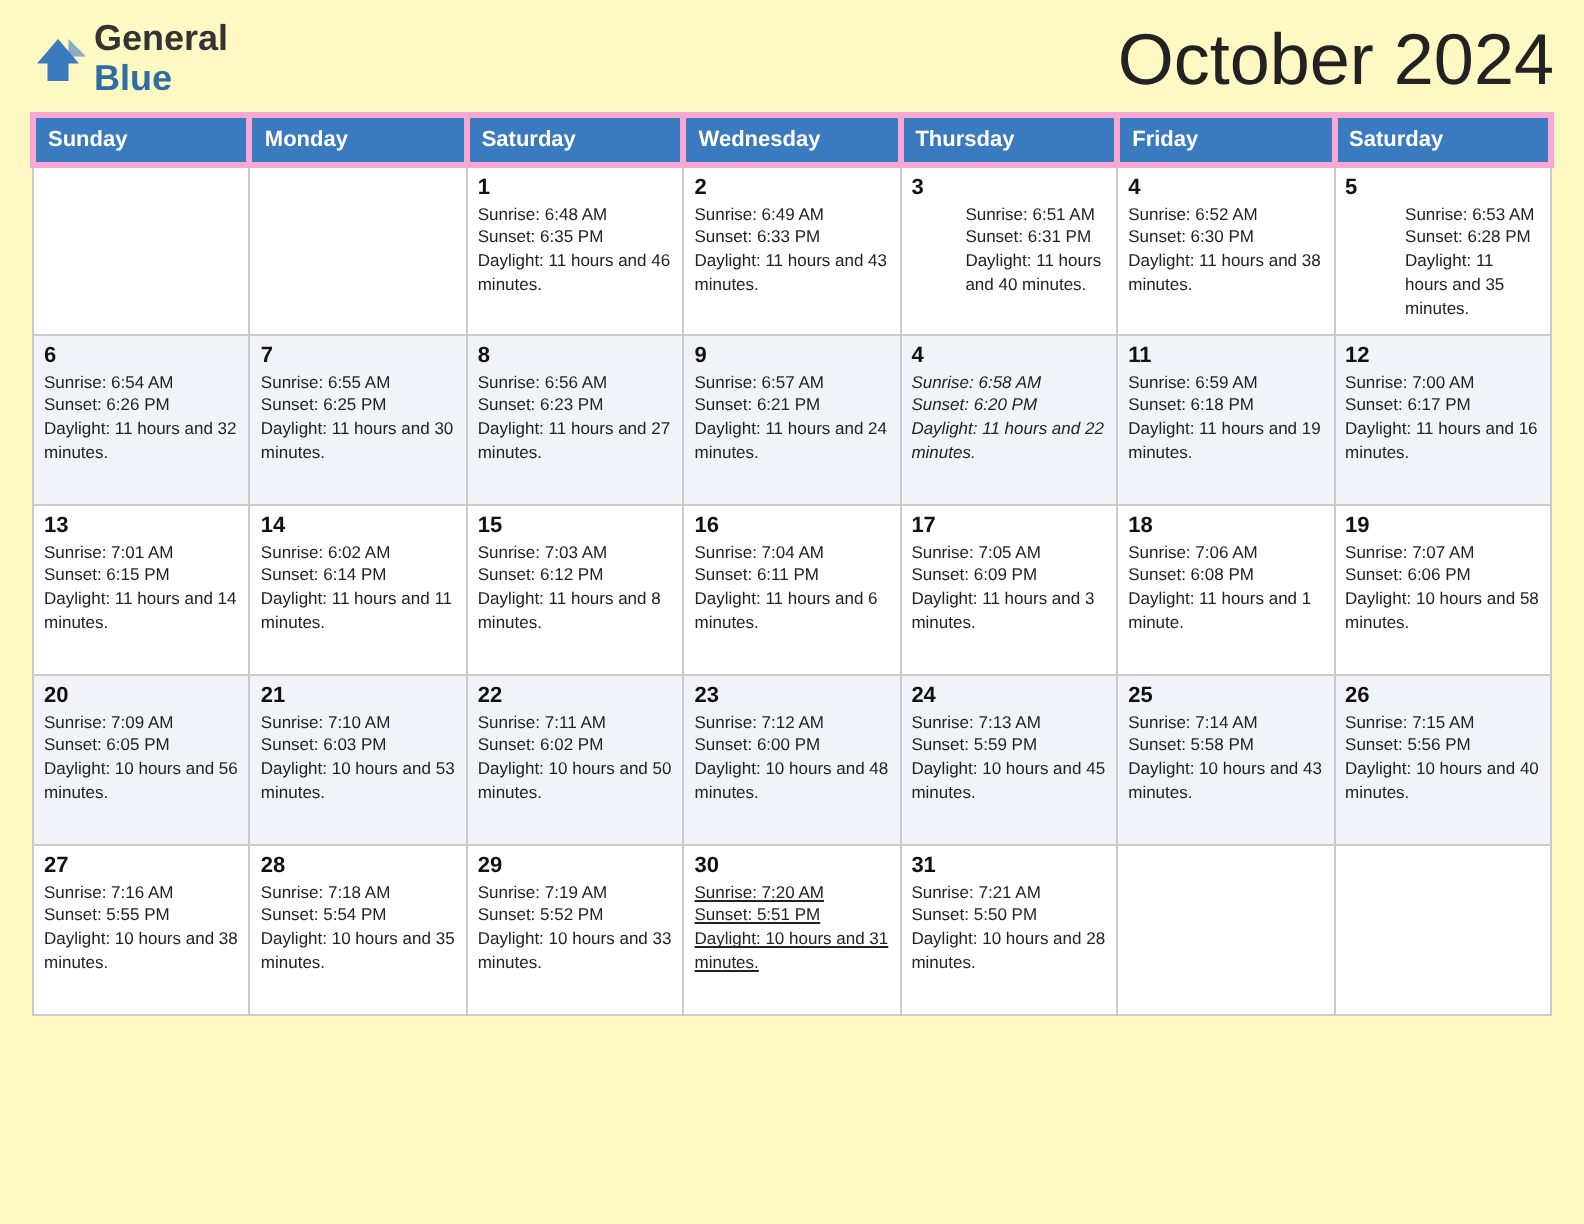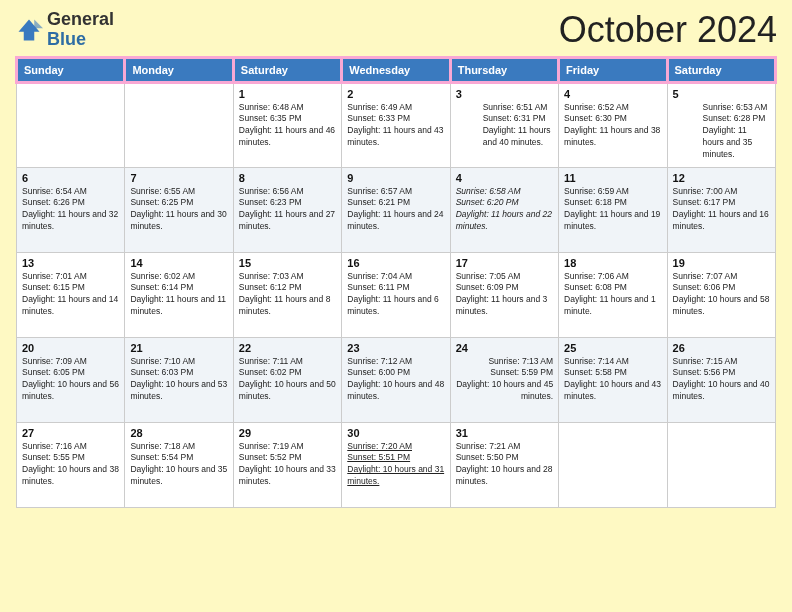--- a/index.html
+++ b/index.html
@@ -273,21 +273,21 @@
 Daylight: 10 hours and 50 minutes.</div>
           </td>
           <td>
             <div class="day-number">23</div>
             <div class="day-info" style="white-space: pre-line;">Sunrise: 7:12 AM
 Sunset: 6:00 PM
 Daylight: 10 hours and 48 minutes.</div>
           </td>
           <td>
             <div class="day-number">24</div>
-            <div class="day-info" style="white-space: pre-line; text-align: right;">Sunrise: 7:13 AM
+            <div class="day-info" style="white-space: pre-line;">Sunrise: 7:13 AM
 Sunset: 5:59 PM
 Daylight: 10 hours and 45 minutes.</div>
           </td>
           <td>
             <div class="day-number">25</div>
             <div class="day-info" style="white-space: pre-line;">Sunrise: 7:14 AM
 Sunset: 5:58 PM
 Daylight: 10 hours and 43 minutes.</div>
           </td>
           <td>

